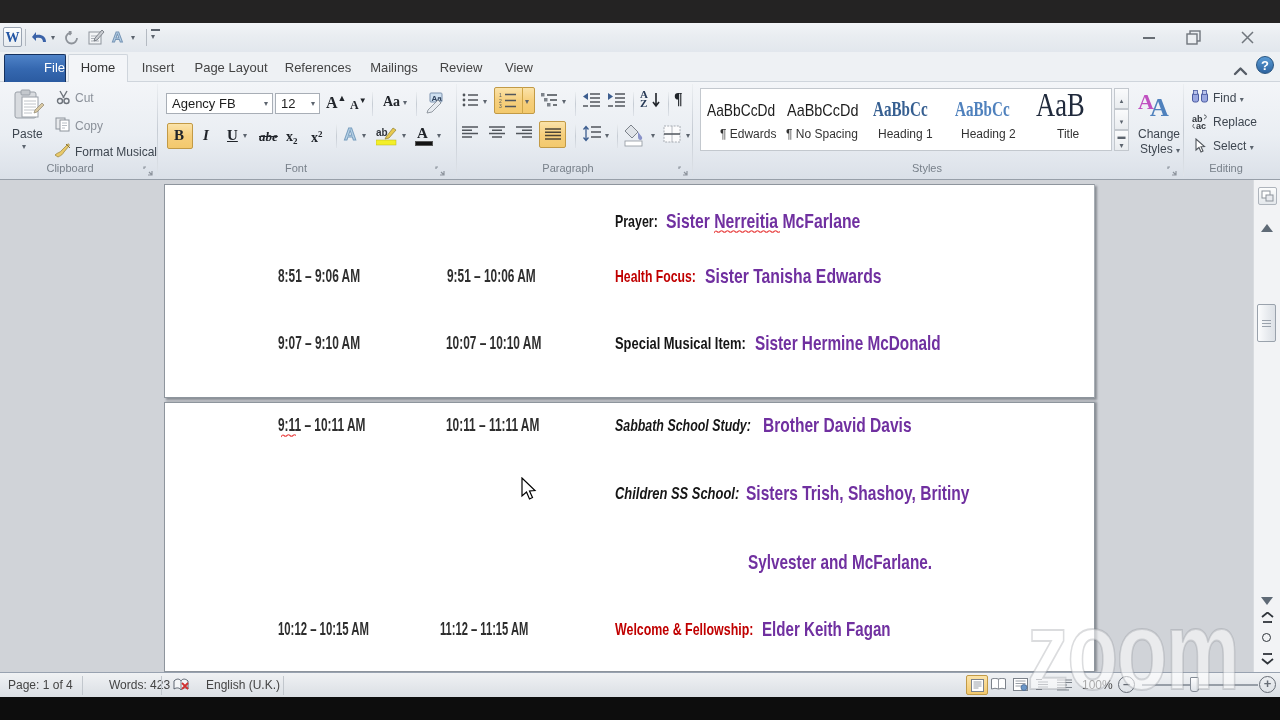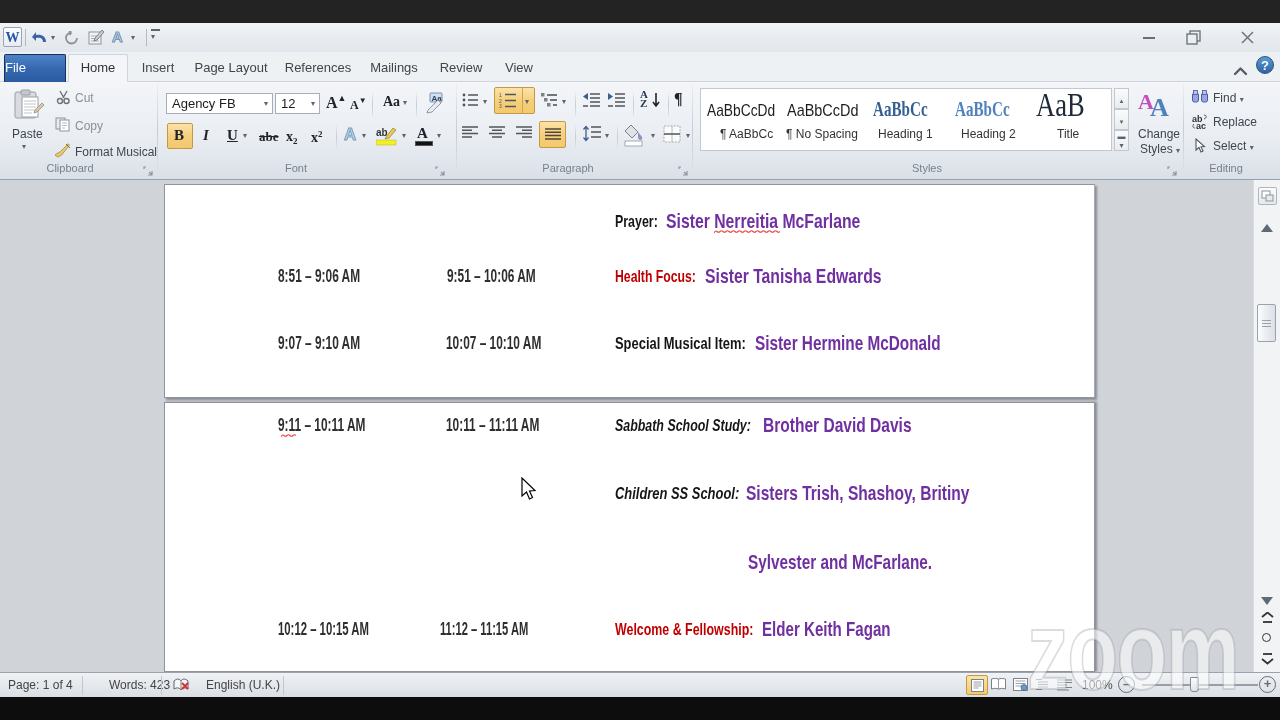--- a/index.html
+++ b/index.html
@@ -14,21 +14,21 @@
     background:linear-gradient(#f2f4f7,#e9edf1 45%,#e2e7ed); }
   #redband { top:4px; left:163px; width:975px; height:24px;
     background:linear-gradient(#c50000,#ec0202 30%,#e80101 60%,#cd0000);
     color:#8d1111; font-size:15px; text-align:center; line-height:23px; }
   .qat-sep { top:6px; width:1px; height:17px; background:#b4bac2; }
   
   #tabrow { top:29px; left:0; width:1280px; height:30px; background:#eef1f4; }
   #tabrow .brd { top:29px; left:0; width:1280px; height:1px; background:#cfd5dc; }
   #filetab { top:2px; left:4px; width:62px; height:29px; background:linear-gradient(#4f83c8,#3568b0 50%,#2a5aa0);
     border:1px solid #15315e; border-bottom:none;
-    border-radius:2px 2px 0 0; color:#fff; font-size:13px; text-align:left; line-height:26px; }
+    border-radius:2px 2px 0 0; color:#fff; font-size:13px; text-align:right; line-height:26px; }
   .tab { top:3px; height:27px; color:#444; font-size:13px; text-align:center; line-height:25px; }
   #hometab { top:2px; left:68px; width:60px; height:29px; background:#f3f5f8;
     border:1px solid #cfd5dc; border-bottom:none; border-radius:2px 2px 0 0;
     color:#333; font-size:13px; text-align:center; line-height:25px; }
   
   #ribbon { top:59px; left:0; width:1280px; height:98px;
     background:linear-gradient(#f3f5f8,#eaeef3 55%,#e0e5ec 85%,#dae0e8);
     border-bottom:1px solid #979fa9; }
   .gsep { top:2px; width:1px; height:92px; background:linear-gradient(#eceff2,#c6ccd4 50%,#dfe3e9); }
   .glabel { top:80px; color:#78808a; font-size:11px; text-align:center; width:80px; }
@@ -180,21 +180,21 @@
         <rect x="5" y="1" width="12" height="9" rx="1" fill="#cfe0f0" stroke="#7b91ad"></rect>
         <text x="6.5" y="8.5" font-size="8" font-weight="bold" fill="#30435e" font-family="Liberation Sans">Aa</text>
         <path d="M3 18 L13 8 L16 11 L7 20 L2 21 Z" fill="#e7ebf0" stroke="#7e858e" stroke-width="0.8"></path>
       </svg>
 
       <div class="abs obtn" style="left:167px; top:41px; width:26px; height:26px;"></div>
       <div class="abs" style="left:174px; top:45px; font-size:15px; font-weight:bold; color:#20242a; font-family:'Liberation Serif',serif;">B</div>
       <div class="abs" style="left:203px; top:45px; font-size:15px; font-weight:bold; font-style:italic; color:#20242a; font-family:'Liberation Serif',serif;">I</div>
       <div class="abs" style="left:227px; top:45px; font-size:15px; font-weight:bold; color:#20242a; font-family:'Liberation Serif',serif; text-decoration:underline;">U</div>
       <div class="abs carat" style="left:243px; top:49px;">▾</div>
-      <div class="abs" style="left:259px; top:47px; font-size:13px; font-weight:bold; color:#20242a; font-family:'Liberation Serif',serif; text-decoration:line-through;">abe</div>
+      <div class="abs" style="left:259px; top:47px; font-size:13px; font-weight:bold; color:#20242a; font-family:'Liberation Serif',serif; text-decoration:line-through;font-style:italic;">abe</div>
       <div class="abs" style="left:286px; top:47px; font-size:14px; font-weight:bold; color:#20242a; font-family:'Liberation Serif',serif;">x<span style="font-size:9px; vertical-align:-3px;">2</span></div>
       <div class="abs" style="left:311px; top:47px; font-size:14px; font-weight:bold; color:#20242a; font-family:'Liberation Serif',serif;">x<span style="font-size:9px; vertical-align:5px;">2</span></div>
       <div class="abs gsep" style="left:336px; top:42px; height:24px;"></div>
       <div class="abs" style="left:344px; top:43px; font-size:17px; font-weight:bold; color:#b8d3e8; -webkit-text-stroke:1px #7ba0c0;">A</div>
       <div class="abs carat" style="left:362px; top:49px;">▾</div>
       <svg class="abs" style="left:376px; top:43px;" width="22" height="22" viewBox="0 0 22 22">
         <text x="0" y="11" font-size="10" font-weight="bold" fill="#30353b" font-family="Liberation Sans">ab</text>
         <path d="M10 12 L17 3 L20 5 L13 13 L9 14 Z" fill="#e8c94f" stroke="#8f8030" stroke-width="0.7"></path>
         <rect x="0" y="15" width="20" height="5" fill="#f3ef28" stroke="#b9b31e" stroke-width="0.5"></rect>
       </svg>
@@ -273,21 +273,21 @@
       <div class="abs carat" style="left:651px; top:49px;">▾</div>
       <svg class="abs" style="left:663px; top:43px;" width="18" height="18" viewBox="0 0 18 18">
         <rect x="1" y="1" width="16" height="16" fill="#fbfbfc" stroke="#a6abb2" stroke-dasharray="2 1.2"></rect>
         <path d="M9 1 V17 M1 9 H17" stroke="#a6abb2" stroke-width="0.8"></path>
         <path d="M1 9 H17" stroke="#51565c" stroke-width="1.4"></path>
       </svg>
       <div class="abs carat" style="left:686px; top:49px;">▾</div>
 
       <div class="abs" style="left:700px; top:6px; width:412px; height:63px; background:#fff; border:1px solid #c3c8ce;"></div>
       <div class="abs" style="left:707px; top:19px; font-size:17px; color:#1c1c1c; transform:scaleX(.81); transform-origin:0 0; white-space:nowrap;">AaBbCcDd</div>
-      <div class="abs" style="left:720px; top:45px; font-size:12px; color:#333; white-space:nowrap;">¶ AaBbCc</div>
+      <div class="abs" style="left:720px; top:45px; font-size:12px; color:#333; white-space:nowrap;">¶ Edwards</div>
       <div class="abs" style="left:787px; top:19px; font-size:17px; color:#1c1c1c; transform:scaleX(.85); transform-origin:0 0; white-space:nowrap;">AaBbCcDd</div>
       <div class="abs" style="left:786px; top:45px; font-size:12px; color:#333; white-space:nowrap;">¶ No Spacing</div>
       <div class="abs" style="left:873px; top:15px; font-size:21px; color:#365f91; font-weight:bold; font-family:'Liberation Serif',serif; transform:scaleX(.72); transform-origin:0 0; white-space:nowrap;">AaBbCc</div>
       <div class="abs" style="left:878px; top:45px; font-size:12px; color:#333; white-space:nowrap;">Heading 1</div>
       <div class="abs" style="left:955px; top:15px; font-size:21px; color:#4f81bd; font-weight:bold; font-family:'Liberation Serif',serif; transform:scaleX(.72); transform-origin:0 0; white-space:nowrap;">AaBbCc</div>
       <div class="abs" style="left:961px; top:45px; font-size:12px; color:#333; white-space:nowrap;">Heading 2</div>
       <div class="abs" style="left:1036px; top:4px; font-size:34px; color:#202a3c; font-family:'Liberation Serif',serif; transform:scaleX(.78); transform-origin:0 0; white-space:nowrap;">AaB</div>
       <div class="abs" style="left:1057px; top:45px; font-size:12px; color:#333; white-space:nowrap;">Title</div>
       <div class="abs" style="left:1114px; top:6px; width:15px; height:21px; background:linear-gradient(#fafbfc,#e9ecef); border:1px solid #c3c8ce; text-align:center;"><span style="font-size:7px; color:#5c646e; line-height:19px;">▴</span></div>
       <div class="abs" style="left:1114px; top:27px; width:15px; height:21px; background:linear-gradient(#fafbfc,#e9ecef); border:1px solid #c3c8ce; text-align:center;"><span style="font-size:7px; color:#5c646e; line-height:19px;">▾</span></div>

